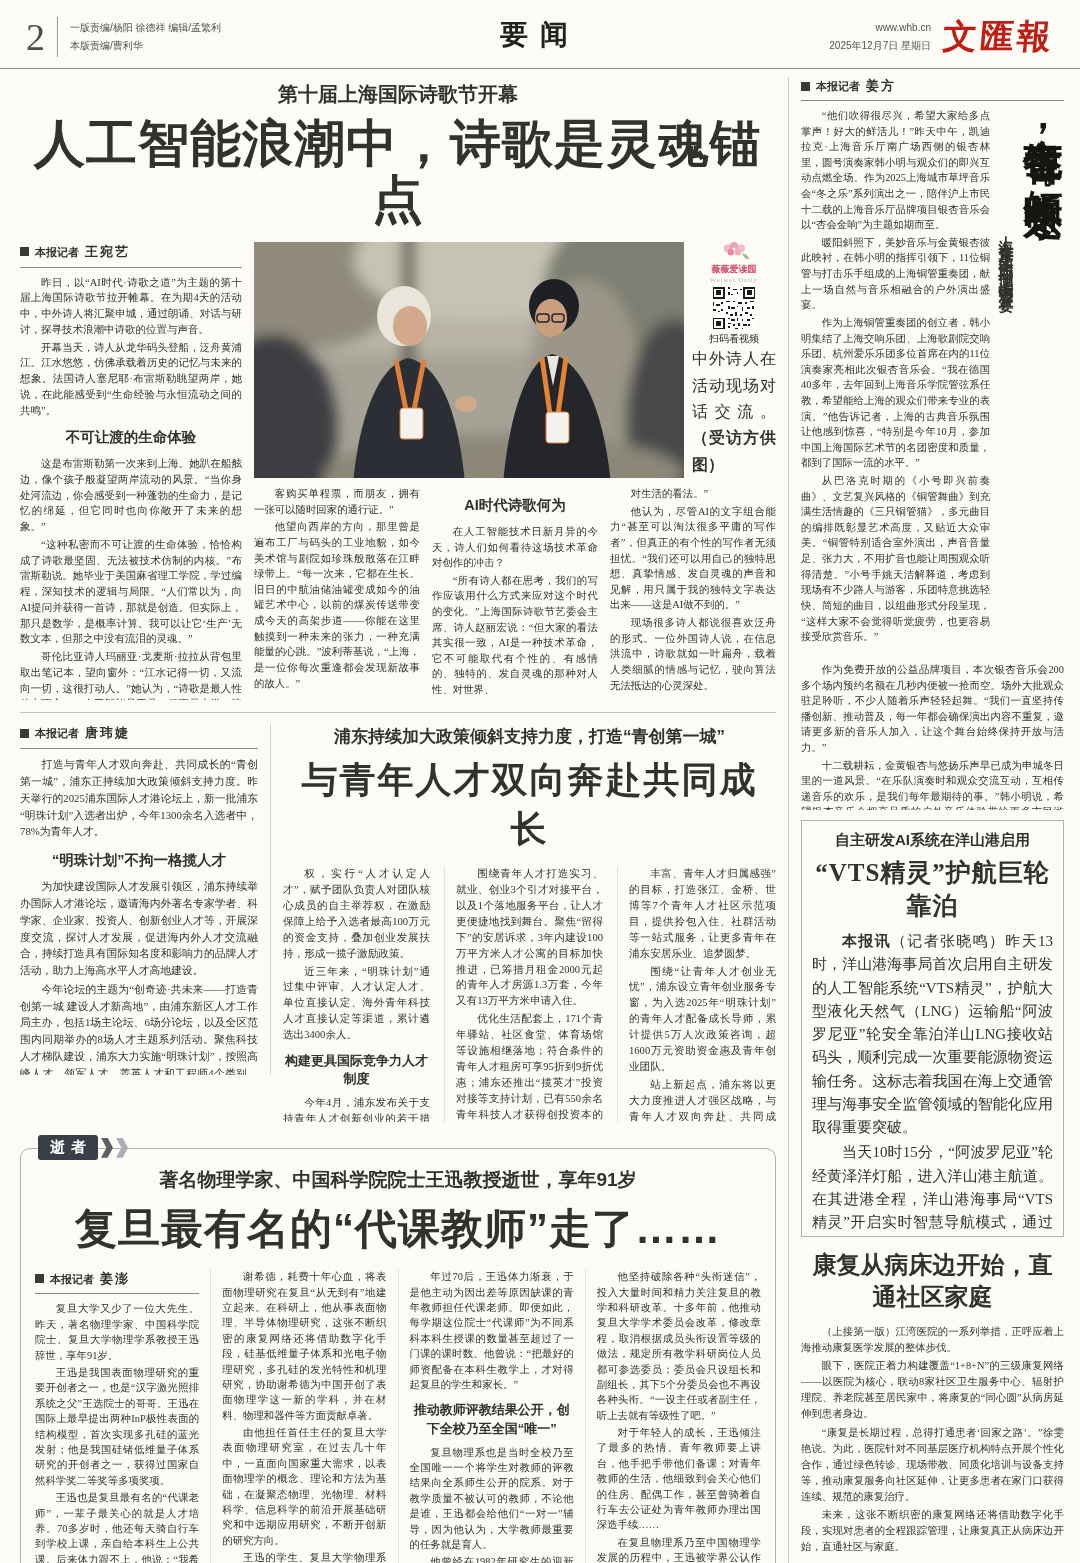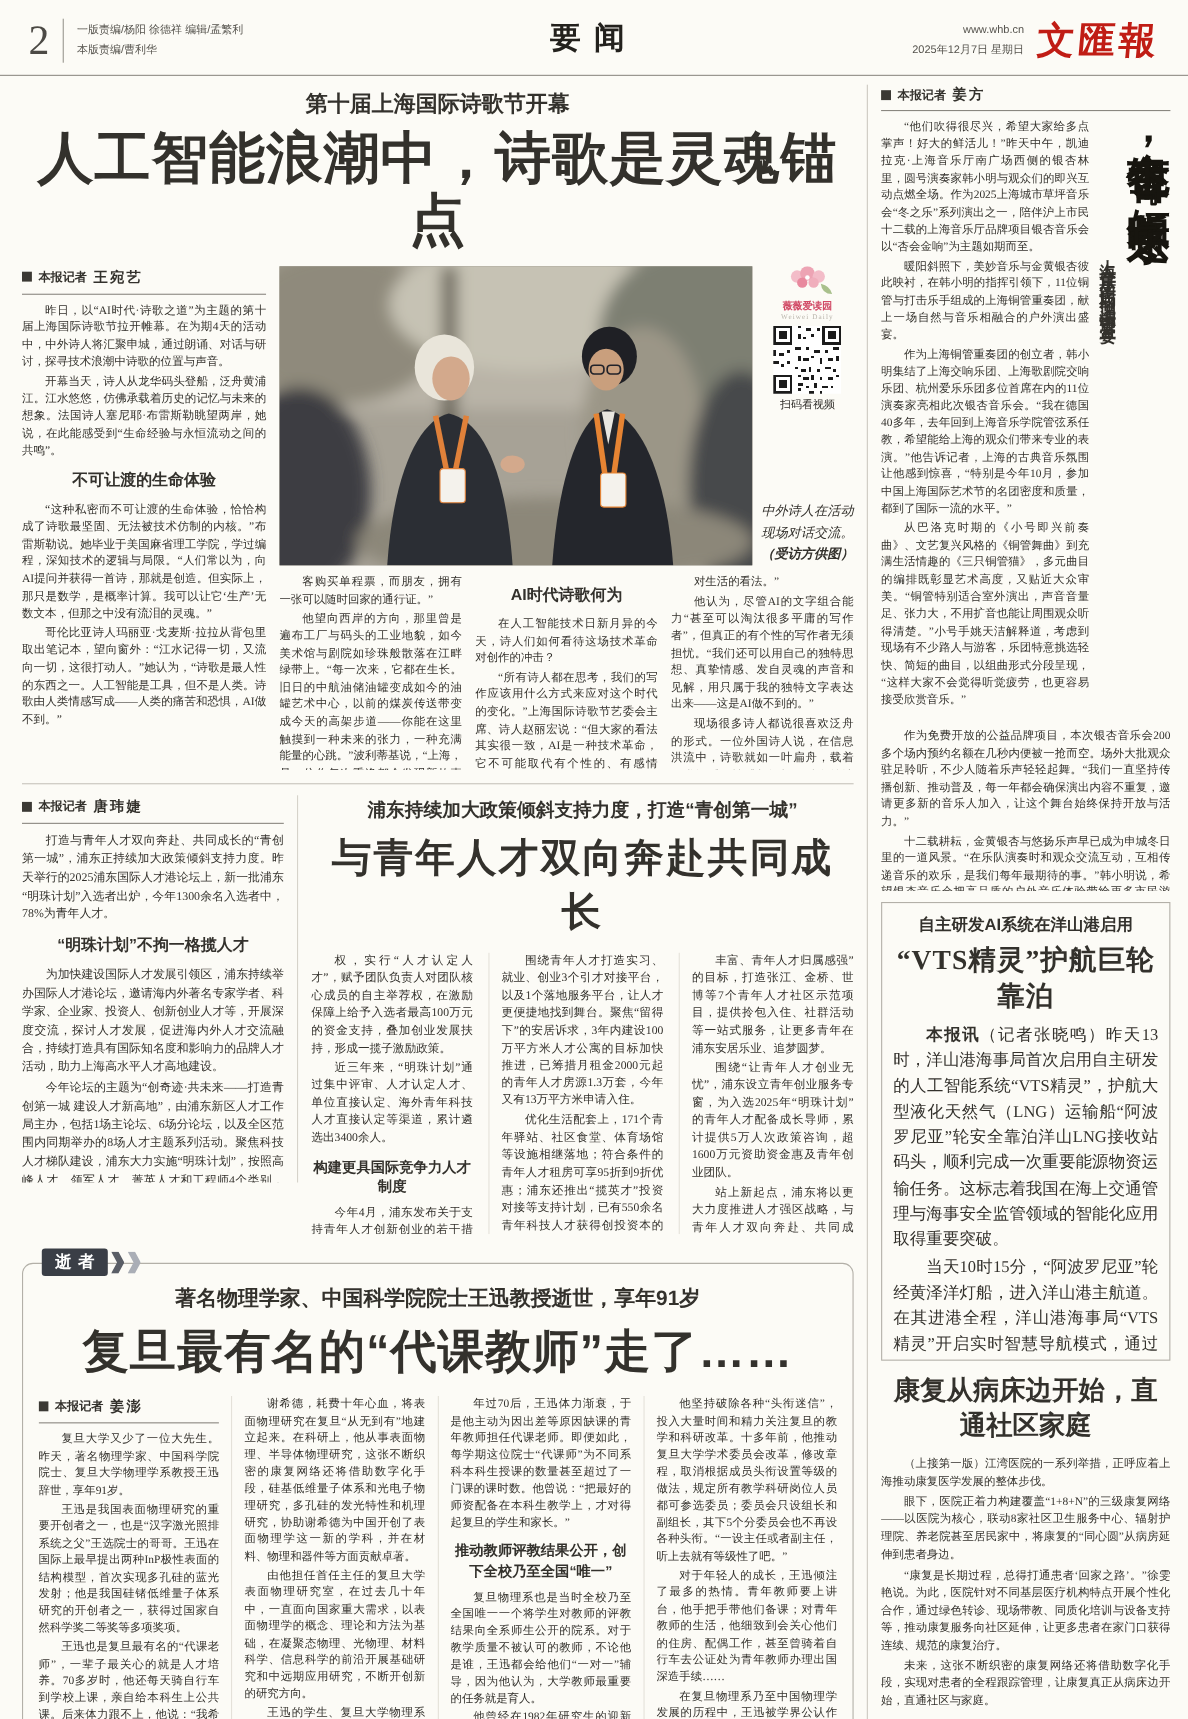--- a/index.html
+++ b/index.html
@@ -29,30 +29,30 @@
   .byline .nm{font-size:13px;font-weight:800;letter-spacing:2px;}
   .subhead{font-family:"Liberation Sans","DejaVu Sans",sans-serif;text-align:center;font-weight:800;font-size:14.5px;margin:9px 0 7px;text-indent:0;}
   .subhead.sm{font-size:13px;line-height:1.4;}
   
   .art-poetry{border-bottom:1px solid #c6c3bb;padding-bottom:12px;}
   .kicker{font-family:"Liberation Sans","DejaVu Sans",sans-serif;text-align:center;font-weight:800;font-size:20px;margin-top:4px;}
   .headline-xl{font-family:"Liberation Sans","DejaVu Sans",sans-serif;text-align:center;font-weight:900;font-size:51px;letter-spacing:1px;line-height:1.1;margin:8px 0 14px;}
   .poetry-body{display:flex;gap:12px;height:458px;}
   .pcol1{width:222px;flex:none;font-size:10.5px;line-height:1.5;overflow:hidden;height:100%;}
   .poetry-right{flex:1;display:flex;flex-direction:column;gap:8px;min-width:0;}
-  .photo-row{display:flex;gap:8px;height:272px;flex:none;}
+  .photo-row{display:flex;gap:8px;height:236px;flex:none;}
   .photo{flex:1;position:relative;overflow:hidden;background:#9a958a;}
   .photo svg{width:100%;height:100%;display:block;}
   .rail{width:84px;flex:none;display:flex;flex-direction:column;align-items:center;}
   .flower{width:62px;height:30px;}
   .logo-txt{color:#d14a66;font-size:9px;font-weight:700;white-space:nowrap;}
   .logo-en{color:#b7b3aa;font-size:6.5px;letter-spacing:1px;margin-bottom:4px;}
   .qr{width:62px;height:62px;}
   .qr-lbl{font-size:10px;margin-top:3px;color:#2e2c28;}
-  .caption{margin-top:auto;font-size:12px;line-height:1.65;text-align:justify;font-style:italic;}
+  .caption{margin-top:auto;font-size:16px;line-height:1.65;text-align:justify;}
   .caption .credit{font-weight:700;}
   .poetry-bottom{display:flex;gap:12px;flex:1;overflow:hidden;}
   .pbcol{flex:1;font-size:10.4px;line-height:1.5;overflow:hidden;min-width:0;}
   
   .art-talent{padding:10px 0 8px;}
   .talent-wrap{display:flex;gap:12px;}
   .t-side{width:238px;flex:none;border-right:1px solid #d6d3ca;padding-right:12px;height:352px;overflow:hidden;font-size:10.8px;line-height:1.55;}
   .t-main{flex:1;min-width:0;}
   .t-kicker{font-family:"Liberation Sans","DejaVu Sans",sans-serif;text-align:center;font-weight:800;font-size:17px;margin-top:2px;}
   .t-headline{text-align:center;font-weight:900;font-size:36px;letter-spacing:2px;margin:8px 0 12px;}
@@ -120,20 +120,21 @@
         <div class="poetry-body">
           <div class="pcol1">
             <div class="byline">
               <span class="sq"></span>
               <span class="lbl">本报记者</span>
               <span class="nm">王宛艺</span>
             </div>
             <p class="p">昨日，以“AI时代·诗歌之道”为主题的第十届上海国际诗歌节拉开帷幕。在为期4天的活动中，中外诗人将汇聚申城，通过朗诵、对话与研讨，探寻技术浪潮中诗歌的位置与声音。</p>
             <p class="p">开幕当天，诗人从龙华码头登船，泛舟黄浦江。江水悠悠，仿佛承载着历史的记忆与未来的想象。法国诗人塞尼耶·布雷斯勒眺望两岸，她说，在此能感受到“生命经验与永恒流动之间的共鸣”。</p>
             <h3 class="subhead">不可让渡的生命体验</h3>
+            <p class="p">这是布雷斯勒第一次来到上海。她趴在船舷边，像个孩子般凝望两岸流动的风景。“当你身处河流边，你会感受到一种蓬勃的生命力，是记忆的绵延，但它同时也向你敞开了未来的想象。”</p>
             <p class="p">“这种私密而不可让渡的生命体验，恰恰构成了诗歌最坚固、无法被技术仿制的内核。”布雷斯勒说。她毕业于美国麻省理工学院，学过编程，深知技术的逻辑与局限。“人们常以为，向AI提问并获得一首诗，那就是创造。但实际上，那只是数学，是概率计算。我可以让它‘生产’无数文本，但那之中没有流泪的灵魂。”</p>
             <p class="p">哥伦比亚诗人玛丽亚·戈麦斯·拉拉从背包里取出笔记本，望向窗外：“江水记得一切，又流向一切，这很打动人。”她认为，“诗歌是最人性的东西之一。人工智能是工具，但不是人类。诗歌由人类情感写成——人类的痛苦和恐惧，AI做不到。”</p>
 
           </div>
           <div class="poetry-right">
             <div class="photo-row">
               <div class="photo">
                 <svg viewBox="0 0 430 272" preserveAspectRatio="xMidYMid slice">
                   <defs>
                       <filter id="bl">

